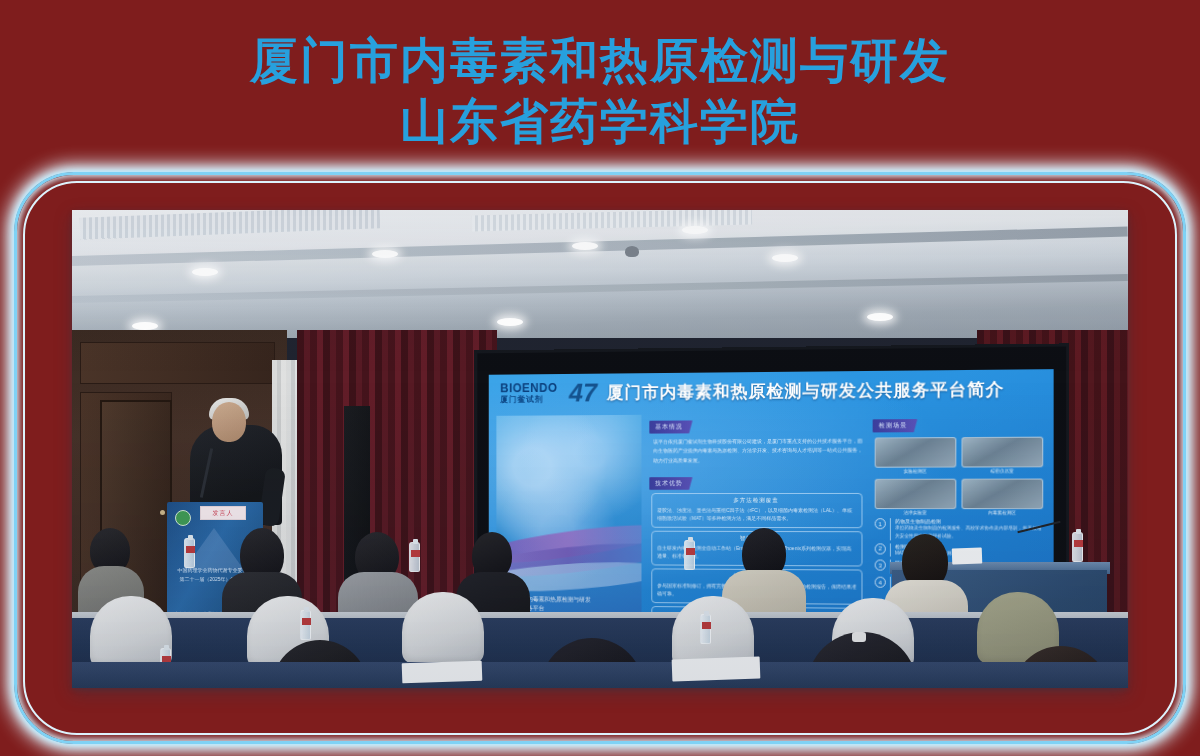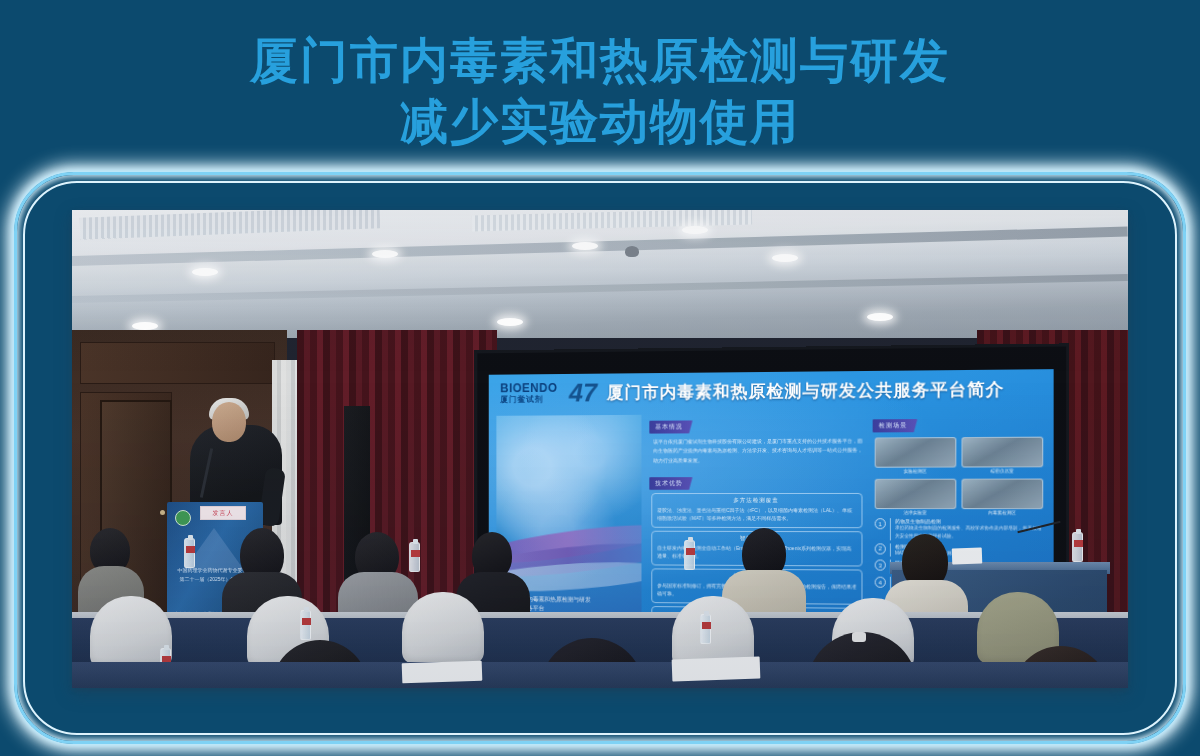--- a/index.html
+++ b/index.html
@@ -3,21 +3,21 @@
 <meta charset="utf-8">
 <style>
   * { box-sizing: border-box; }
   html, body {
     margin: 0; padding: 0;
     width: 1200px; height: 756px;
     background: #ffffff;
     font-family: "Liberation Sans", "DejaVu Sans", sans-serif;
     overflow: hidden;
   }
-  .page { position: relative; width: 1200px; height: 756px; background: #0c4a6e; }
+  .page { position: relative; width: 1200px; height: 756px; background: #7f1d1d; }
 
   
   .title-block {
     position: absolute; left: 0; top: 30px; width: 1200px;
     text-align: center;
   }
   .title-line {
     color: #27a0dd;
     font-size: 48px;
     font-weight: 700;
@@ -316,21 +316,21 @@
     pointer-events:none;
   }
 </style>
 </head>
 <body>
 
 <div class="page">
 
   <div class="title-block">
     <div class="title-line">厦门市内毒素和热原检测与研发</div>
-    <div class="title-line">减少实验动物使用</div>
+    <div class="title-line">山东省药学科学院</div>
   </div>
 
   <div class="glow-frame"></div>
 
   <div class="photo">
 
     <div class="ph ceiling"></div>
     <div class="ph vent"></div>
     <div class="ph vent2"></div>
     <div class="ph ceiling-band"></div>

